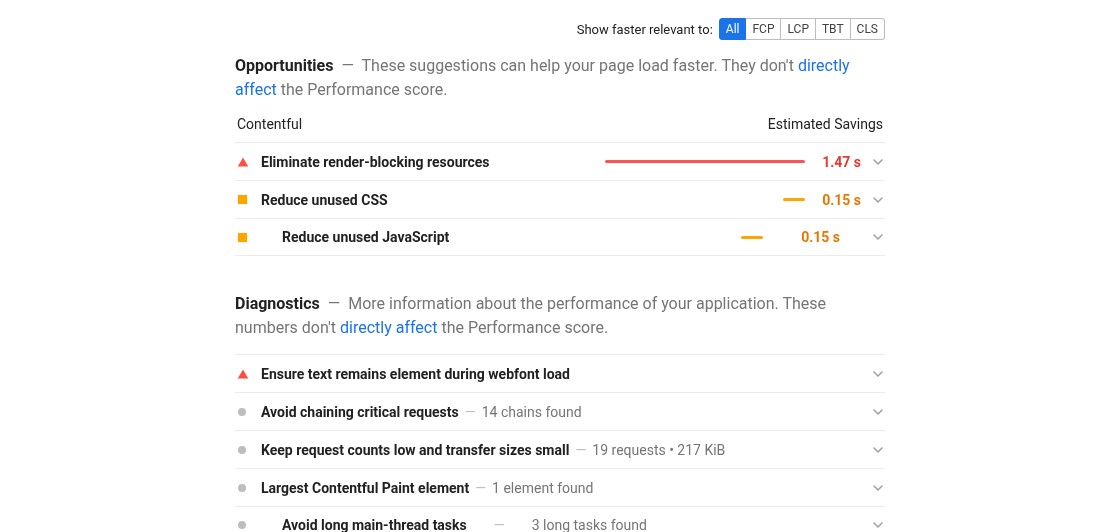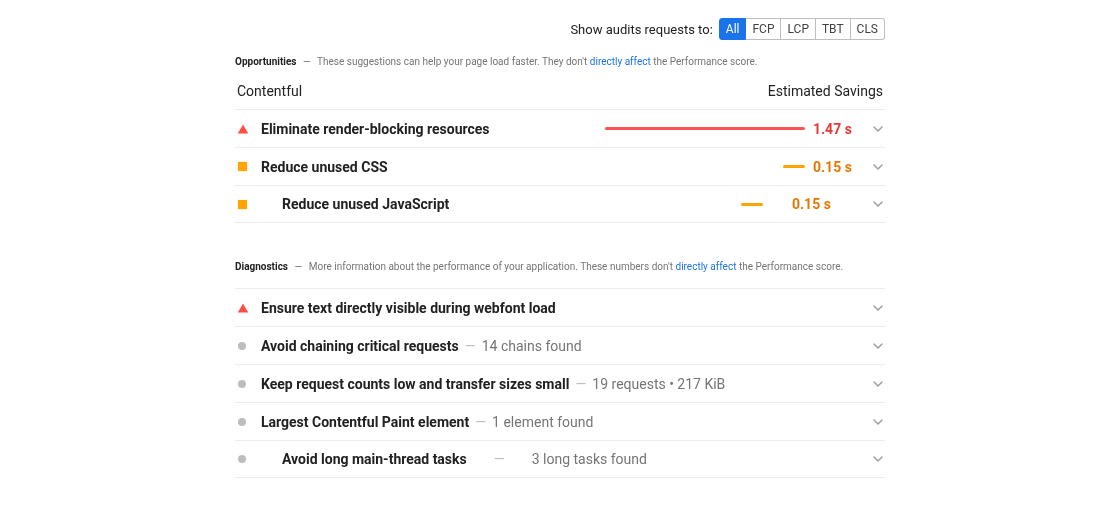--- a/index.html
+++ b/index.html
@@ -38,21 +38,21 @@
     }
     .pill + .pill { border-left: none; text-align: right; }
     .pill.active {
       background: #1a73e8;
       color: #fff;
       border-color: #1a73e8;
     }
     .pill:first-child { border-top-left-radius: 3px; border-bottom-left-radius: 3px; }
     .pill:last-child { border-top-right-radius: 3px; border-bottom-right-radius: 3px; }
 
-    .section-header { font-size: 10px; line-height: 1.5; margin-bottom: 14px; }
+    .section-header { font-size: 16px; line-height: 1.5; margin-bottom: 14px; }
     .section-title { font-weight: 700; color: #212121; }
     .section-desc { color: #757575; }
     .section-dash { color: #757575; margin: 0 4px; }
     .section-link { color: #1a73e8; cursor: pointer; }
 
     .opp-columns {
       display: flex;
       justify-content: space-between;
       color: #212121;
       font-size: 14px;
@@ -81,38 +81,39 @@
       align-items: center;
       justify-content: flex-end;
       margin-right: 8px;
     }
     .opp-row .bar {
       height: 3px;
       border-radius: 2px;
     }
     .opp-row .savings {
       width: 48px;
+      text-align: right;
       font-weight: 700;
       margin-right: 2px;
     }
 
     svg.tri-red { width: 12px; height: 12px; }
     svg.sq-orange { width: 11px; height: 11px; }
     svg.circ-grey { width: 10px; height: 10px; }
     svg.chev { width: 10px; height: 10px; }
 
     .diagnostics-gap { height: 36px; }
   </style>
 </head>
 <body>
 
 <div class="container">
 
   <div class="filter-row">
-    <span class="label">Show audits requests to:</span>
+    <span class="label">Show faster relevant to:</span>
     <div class="filter-pills">
       <div class="pill active">All</div>
       <div class="pill">FCP</div>
       <div class="pill">LCP</div>
       <div class="pill">TBT</div>
       <div class="pill">CLS</div>
     </div>
   </div>
 
   <div class="section-header">
@@ -190,21 +191,21 @@
     <span class="section-dash">—</span>
     <span class="section-desc">More information about the performance of your application. These numbers don't </span><span class="section-link">directly affect</span><span class="section-desc"> the Performance score.</span>
   </div>
 
   <div class="row">
     <span class="icon-slot">
       <svg class="tri-red" viewBox="0 0 16 16">
           <polygon points="8,2 15,14 1,14" fill="#ff4e42"></polygon>
         </svg>
     </span>
-    <span class="title">Ensure text directly visible during webfont load</span>
+    <span class="title">Ensure text remains element during webfont load</span>
     <span class="spacer"></span>
     <span class="chev-slot">
       <svg class="chev" viewBox="0 0 10 10">
           <polyline points="1,3 5,7 9,3" fill="none" stroke="#9e9e9e" stroke-width="1.5" stroke-linecap="round"></polyline>
         </svg>
     </span>
   </div>
 
   <div class="row">
     <span class="icon-slot">

